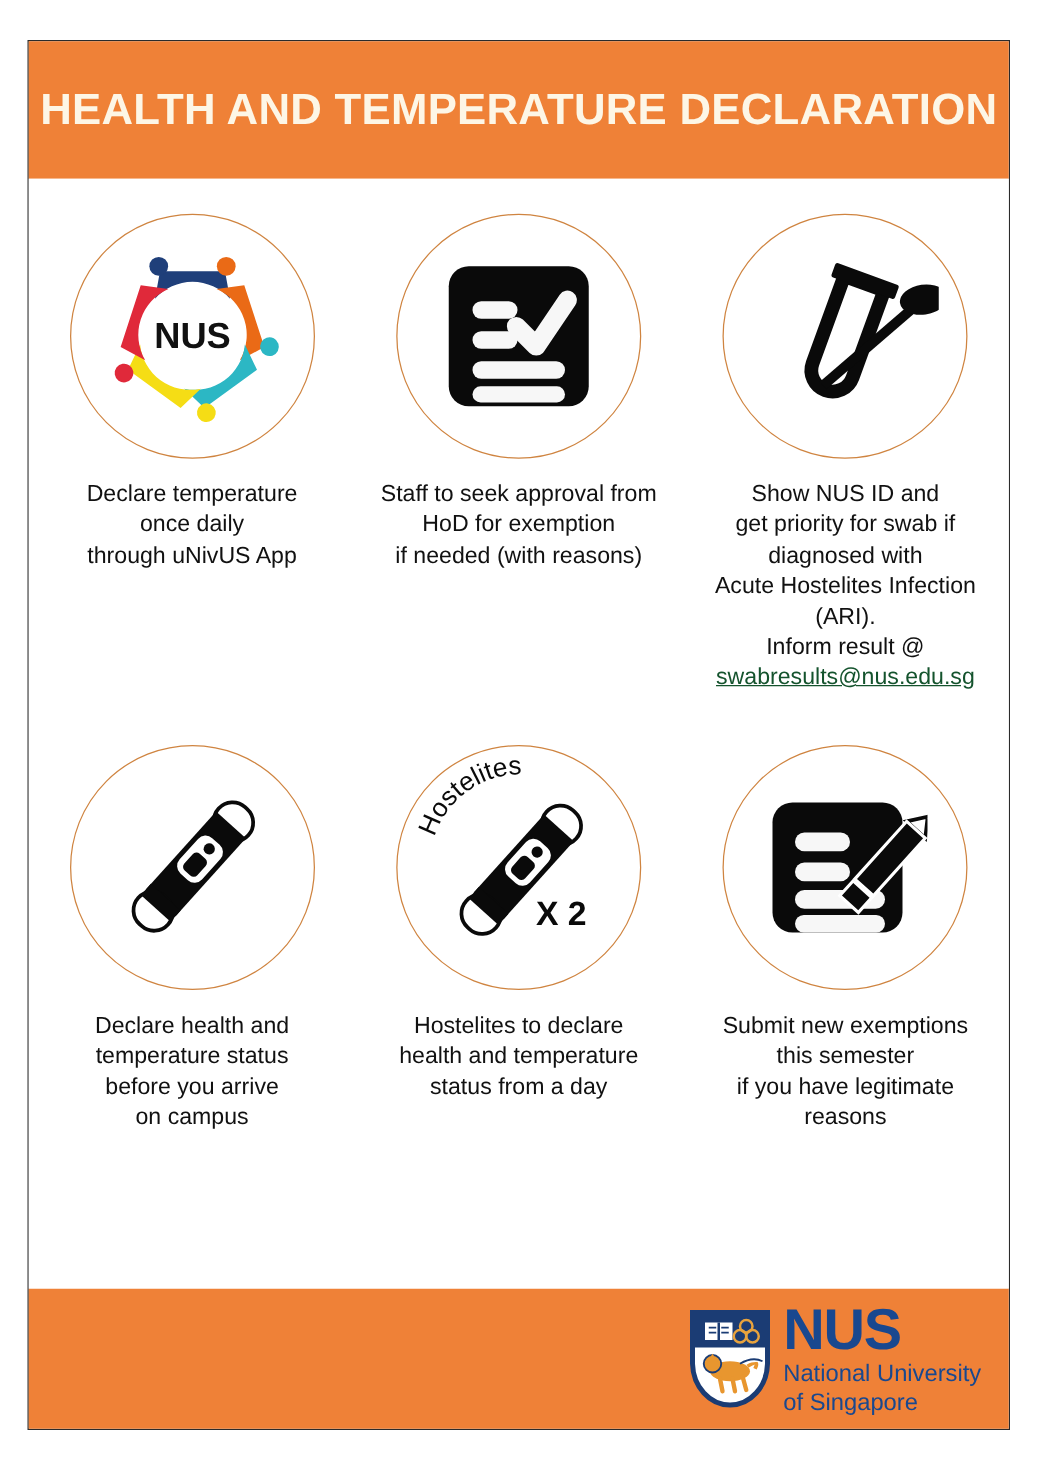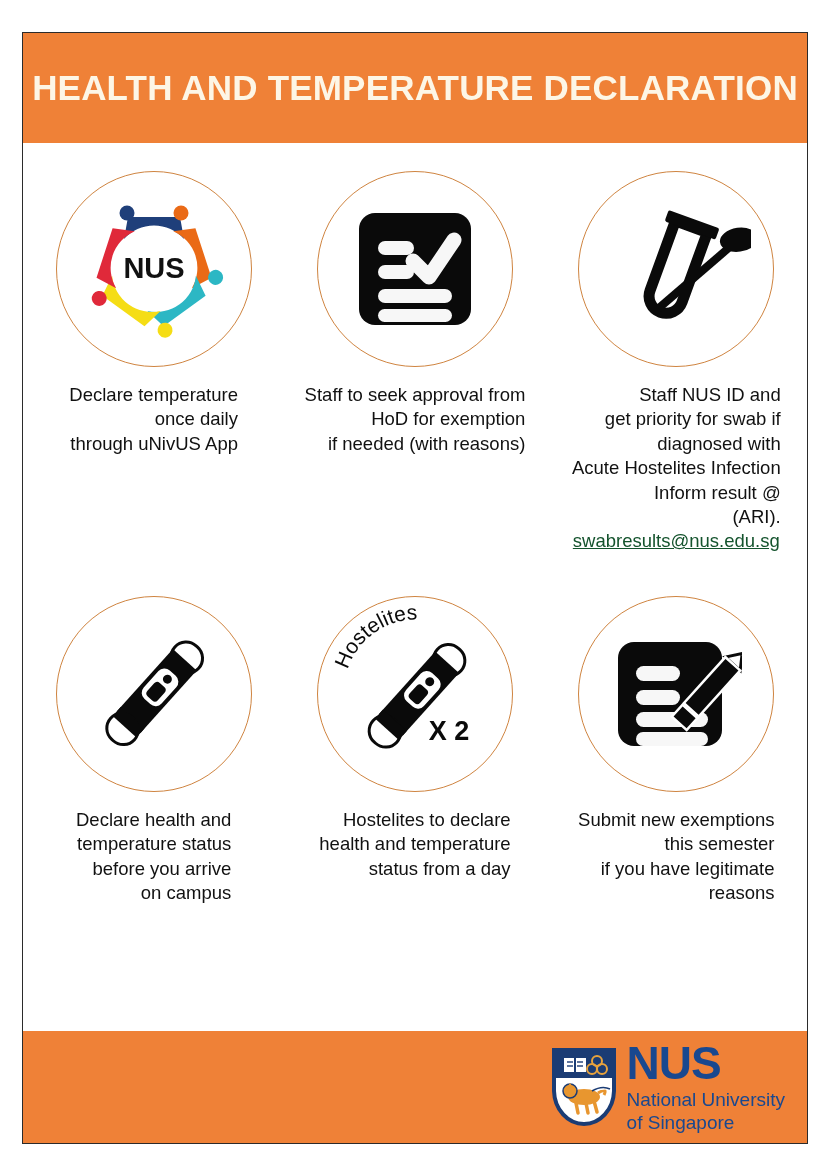--- a/index.html
+++ b/index.html
@@ -92,21 +92,21 @@
   .icon-circle svg { display: block; }
 
   .caption {
     margin-top: 16px;
     text-align: center;
     font-size: 18.5px;
     line-height: 1.32;
     color: #111111;
     font-family: "Liberation Sans", sans-serif;
   }
-  .caption .line { display: block; white-space: nowrap; text-align: right; }
+  .caption .line { display: block; white-space: nowrap; }
   .caption .link {
     color: #14532d;
     text-decoration: underline;
     display: block;
     white-space: nowrap;
   }
 
   
   #footer-band {
     flex: 0 0 112px;
@@ -229,26 +229,26 @@
               <path d="M 58 30 L 58 104 A 17 17 0 0 0 92 104 L 92 30 Z" fill="none" stroke="#0a0a0a" stroke-width="11"></path>
 
               <rect x="48" y="22" width="54" height="12" rx="2" fill="#0a0a0a"></rect>
 
               <line x1="72" y1="118" x2="118" y2="36" stroke="#0a0a0a" stroke-width="8"></line>
               <ellipse cx="124" cy="26" rx="19" ry="12" fill="#0a0a0a" transform="rotate(-28 124 26)"></ellipse>
             </g>
           </svg>
         </div>
         <div class="caption">
-          <span class="line">Staff NUS ID and</span>
+          <span class="line">Show NUS ID and</span>
           <span class="line">get priority for swab if</span>
           <span class="line">diagnosed with</span>
           <span class="line">Acute Hostelites Infection</span>
+          <span class="line">(ARI).</span>
           <span class="line">Inform result @</span>
-          <span class="line">(ARI).</span>
           <span class="link">swabresults@nus.edu.sg</span>
         </div>
       </div>
 
     </div>
 
     <div class="card-row row-2">
 
       <div class="card">
         <div class="icon-circle">

